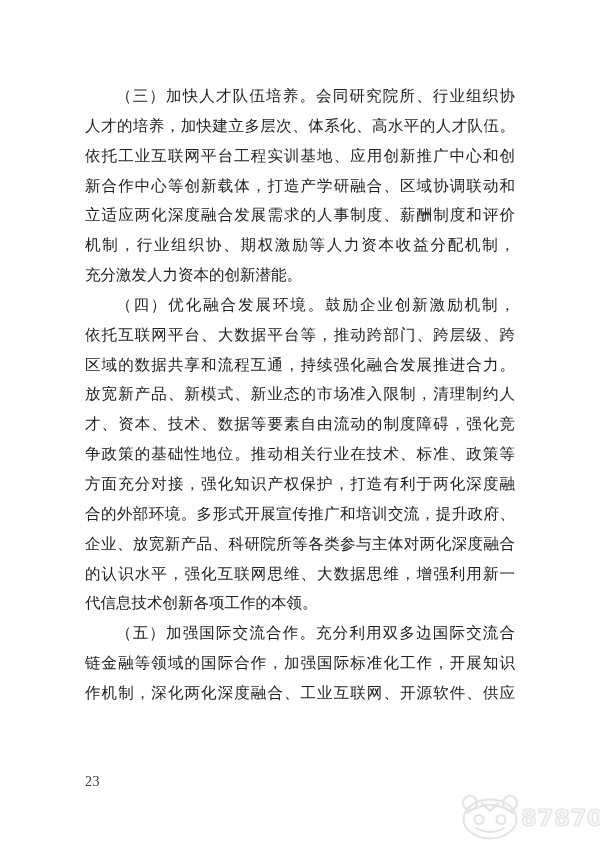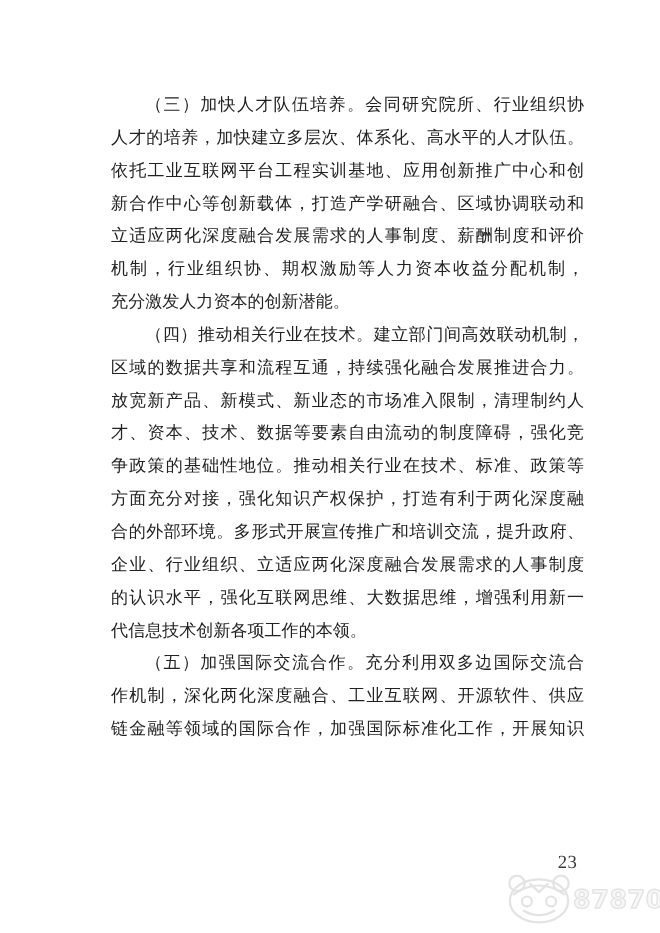--- a/index.html
+++ b/index.html
@@ -11,21 +11,21 @@
     overflow: hidden;
     font-family: "Liberation Serif", "DejaVu Serif", serif;
   }
   .page {
     position: absolute;
     inset: 0;
     background: #ffffff;
   }
   .text-block {
     position: absolute;
-    left: 101px;
+    left: 85px;
     top: 81px;
     width: 430px;
     color: #222222;
     font-size: 15.5px;
   }
   .paragraph { margin: 0; }
   .line {
     line-height: 29.85px;
     height: 29.85px;
     text-align: justify;
@@ -34,25 +34,25 @@
     word-break: break-all;
     white-space: normal;
   }
   .line.indent { padding-left: 31px; }
   .line.short {
     text-align: right;
     text-align-last: left;
   }
   .page-number {
     position: absolute;
-    left: 95px;
+    left: 85px;
     top: 774px;
     width: 430px;
-    text-align: right;
-    font-size: 17px;
+    text-align: left;
+    font-size: 14px;
     color: #3a3a3a;
     letter-spacing: 0.5px;
   }
   .watermark {
     position: absolute;
     left: 461px;
     top: 794px;
     display: flex;
     align-items: center;
     gap: 2px;
@@ -85,35 +85,36 @@
       <div class="paragraph">
         <div class="line indent">（三）加快人才队伍培养。会同研究院所、行业组织协</div>
         <div class="line">人才的培养，加快建立多层次、体系化、高水平的人才队伍。</div>
         <div class="line">依托工业互联网平台工程实训基地、应用创新推广中心和创</div>
         <div class="line">新合作中心等创新载体，打造产学研融合、区域协调联动和</div>
         <div class="line">立适应两化深度融合发展需求的人事制度、薪酬制度和评价</div>
         <div class="line">机制，行业组织协、期权激励等人力资本收益分配机制，</div>
         <div class="line short">充分激发人力资本的创新潜能。</div>
       </div>
       <div class="paragraph">
-        <div class="line indent">（四）推动相关行业在技术。建立部门间高效联动机制，</div>
+        <div class="line indent">（四）优化融合发展环境。鼓励企业创新激励机制，</div>
+        <div class="line">依托互联网平台、大数据平台等，推动跨部门、跨层级、跨</div>
         <div class="line">区域的数据共享和流程互通，持续强化融合发展推进合力。</div>
         <div class="line">放宽新产品、新模式、新业态的市场准入限制，清理制约人</div>
         <div class="line">才、资本、技术、数据等要素自由流动的制度障碍，强化竞</div>
         <div class="line">争政策的基础性地位。推动相关行业在技术、标准、政策等</div>
         <div class="line">方面充分对接，强化知识产权保护，打造有利于两化深度融</div>
         <div class="line">合的外部环境。多形式开展宣传推广和培训交流，提升政府、</div>
-        <div class="line">企业、行业组织、立适应两化深度融合发展需求的人事制度</div>
+        <div class="line">企业、放宽新产品、科研院所等各类参与主体对两化深度融合</div>
         <div class="line">的认识水平，强化互联网思维、大数据思维，增强利用新一</div>
         <div class="line short">代信息技术创新各项工作的本领。</div>
       </div>
       <div class="paragraph">
         <div class="line indent">（五）加强国际交流合作。充分利用双多边国际交流合</div>
+        <div class="line">链金融等领域的国际合作，加强国际标准化工作，开展知识</div>
         <div class="line">作机制，深化两化深度融合、工业互联网、开源软件、供应</div>
-        <div class="line">链金融等领域的国际合作，加强国际标准化工作，开展知识</div>
       </div>
     </main>
 
   <div class="page-number">23</div>
 
   <div class="watermark">
     <span class="bear-icon">
       <svg width="58" height="46" viewBox="0 0 58 46">
         <circle cx="9" cy="9" r="7"></circle>
         <circle cx="49" cy="9" r="7"></circle>

